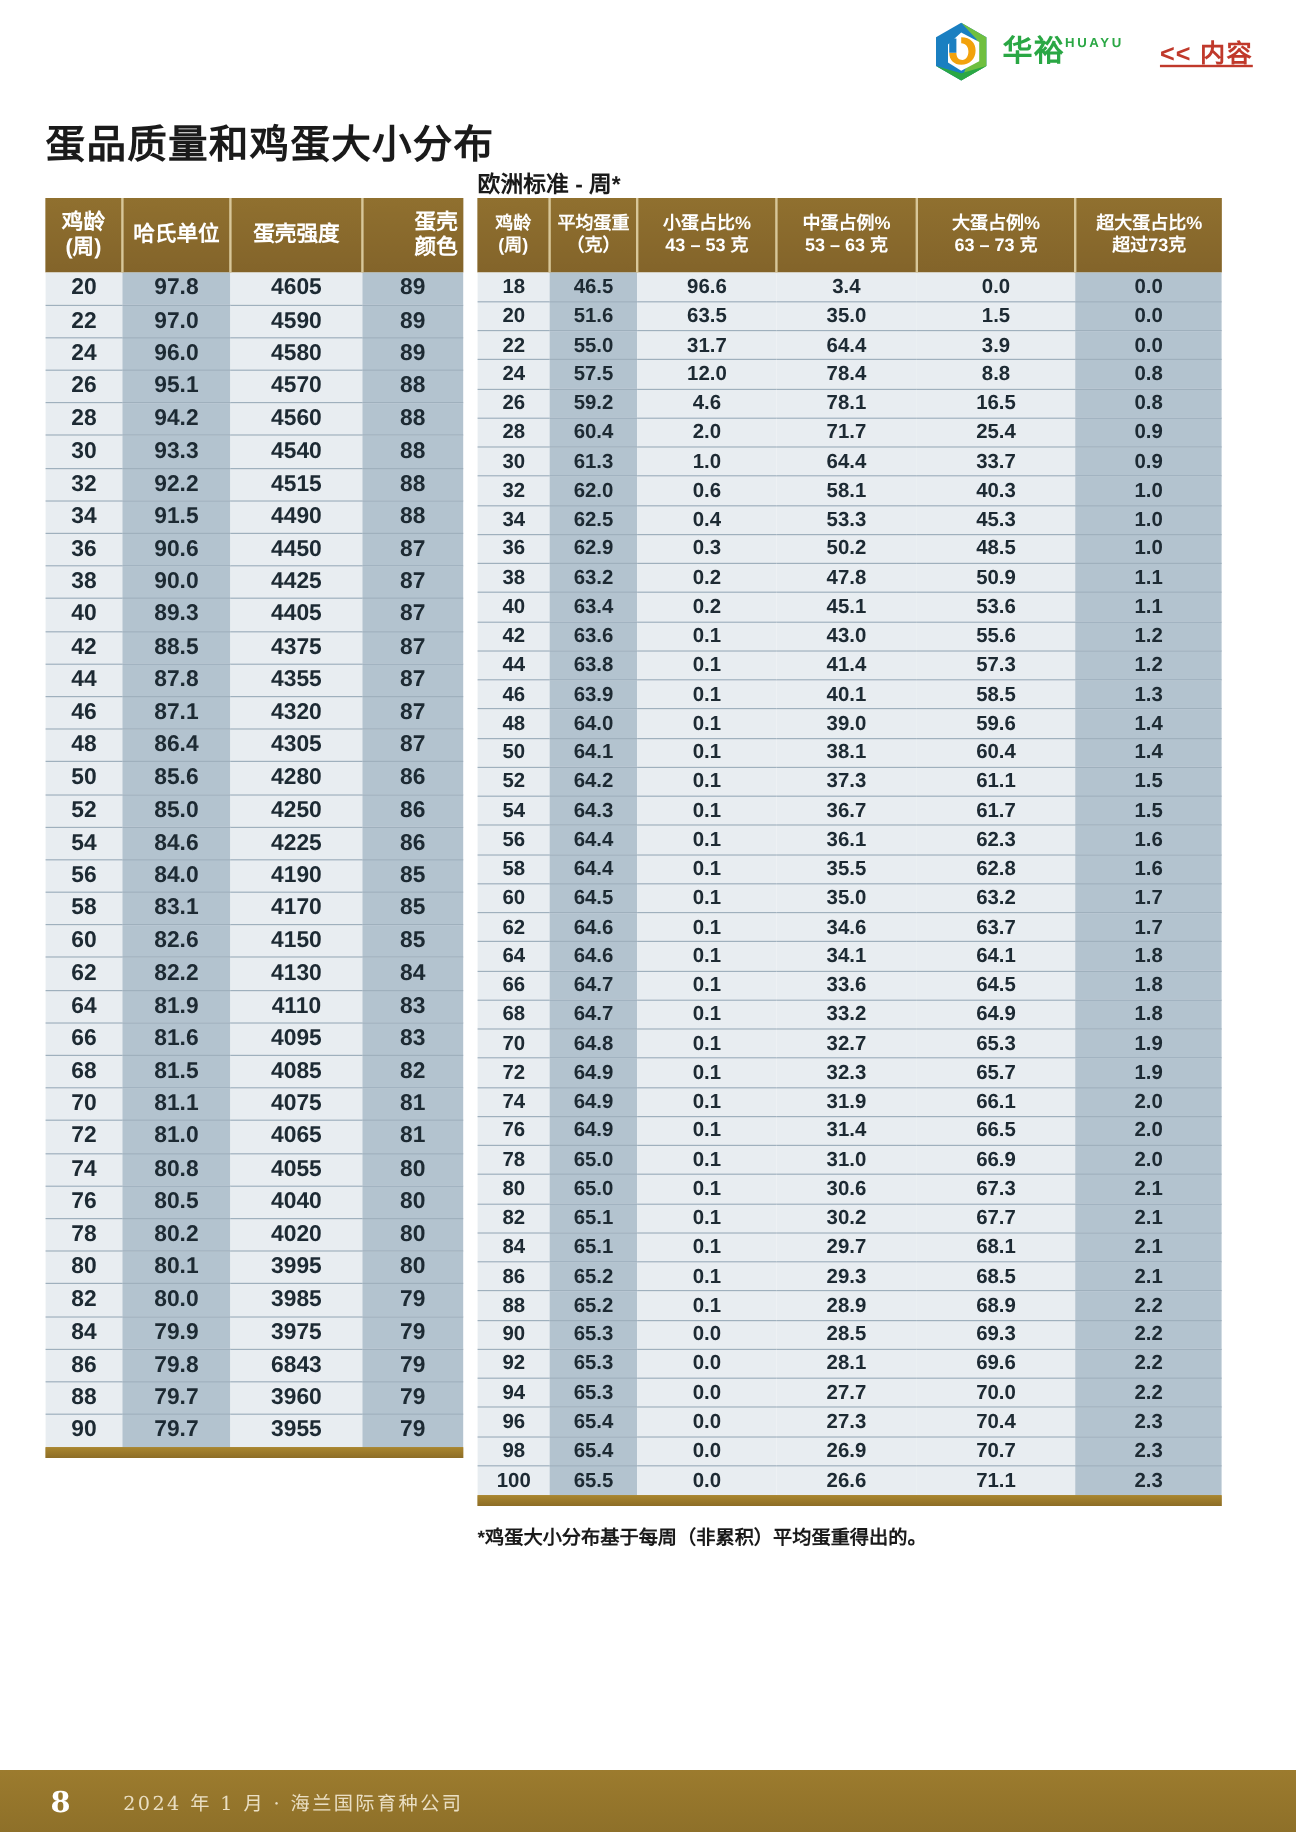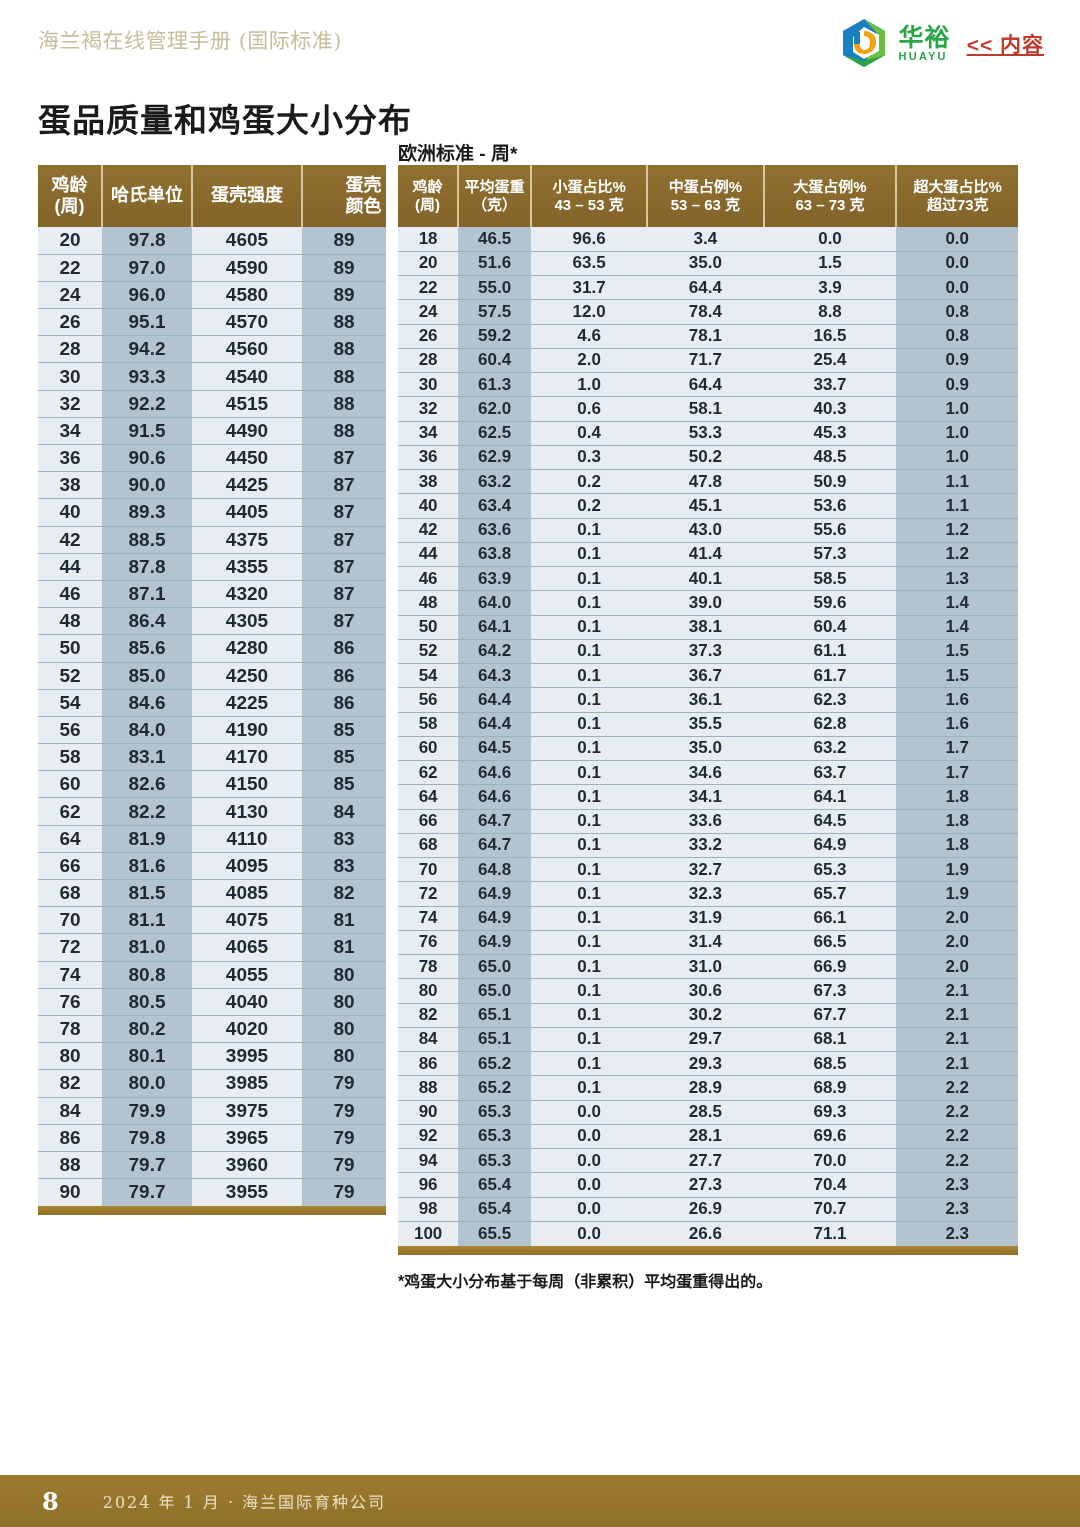--- a/index.html
+++ b/index.html
@@ -43,21 +43,21 @@
     align-items: center;
     gap: 16px;
   }
   #logo-mark {
     width: 46px;
     height: 50px;
     display: block;
   }
   #logo-text-wrap {
     display: flex;
-    flex-direction: column;
+    flex-direction: row;
     align-items: flex-start;
     margin-left: -4px;
     justify-content: center;
   }
   #logo-cn {
     font-size: 25px;
     font-weight: bold;
     color: #2aa744;
     line-height: 1.05;
     letter-spacing: 1px;
@@ -68,21 +68,21 @@
     color: #2aa744;
     letter-spacing: 2.2px;
     line-height: 1.1;
   }
   #contents-link {
     font-size: 21px;
     font-weight: bold;
     color: #c0392b;
     white-space: nowrap;
     letter-spacing: 1px;
-    margin-left: 0;
+    margin-left: 14px;
   }
 
   
   #page-title {
     position: absolute;
     left: 38px;
     top: 72px;
     font-size: 33px;
     font-weight: bold;
     color: #1a1a1a;
@@ -202,21 +202,20 @@
     font-size: 16px;
     color: #eadfc4;
     letter-spacing: 2px;
     font-family: "DejaVu Serif", "Liberation Serif", serif;
   }
 </style>
 </head>
 <body>
 
 <div id="top-bar">
-  <div id="manual-title">海兰褐在线管理手册 (国际标准)</div>
 
   <div id="brand-block">
     <svg id="logo-mark" viewBox="0 0 46 50" xmlns="http://www.w3.org/2000/svg">
       <path d="M23 1 L44 13 L44 37 L23 49 L2 37 L2 13 Z" fill="#1a7fc1"></path>
       <path d="M23 1 L44 13 L44 37 L23 49 L30 30 L36 15 Z" fill="#6fbf3f"></path>
       <path d="M2 37 L23 49 L44 37 L23 43 Z" fill="#2aa744"></path>
       <path d="M23 9 L38 17 L38 33 L23 41 L12 34 L12 19 Z" fill="#ffffff"></path>
       <path d="M23 13 C31 13 35 18 35 24 C35 31 30 36 23 36 C17 36 13 32 13 26 L19 26 C19 30 21 32 24 32 C27 32 29 29 29 25 C29 21 27 18 23 18 Z" fill="#f2a20c"></path>
       <path d="M13 26 L13 14 L19 14 L19 26 Z" fill="#1a7fc1"></path>
     </svg>
@@ -440,21 +439,21 @@
         </tr>
         <tr>
           <td>84</td>
           <td class="shade">79.9</td>
           <td>3975</td>
           <td class="shade">79</td>
         </tr>
         <tr>
           <td>86</td>
           <td class="shade">79.8</td>
-          <td>3965</td>
+          <td>6843</td>
           <td class="shade">79</td>
         </tr>
         <tr>
           <td>88</td>
           <td class="shade">79.7</td>
           <td>3960</td>
           <td class="shade">79</td>
         </tr>
         <tr>
           <td>90</td>

